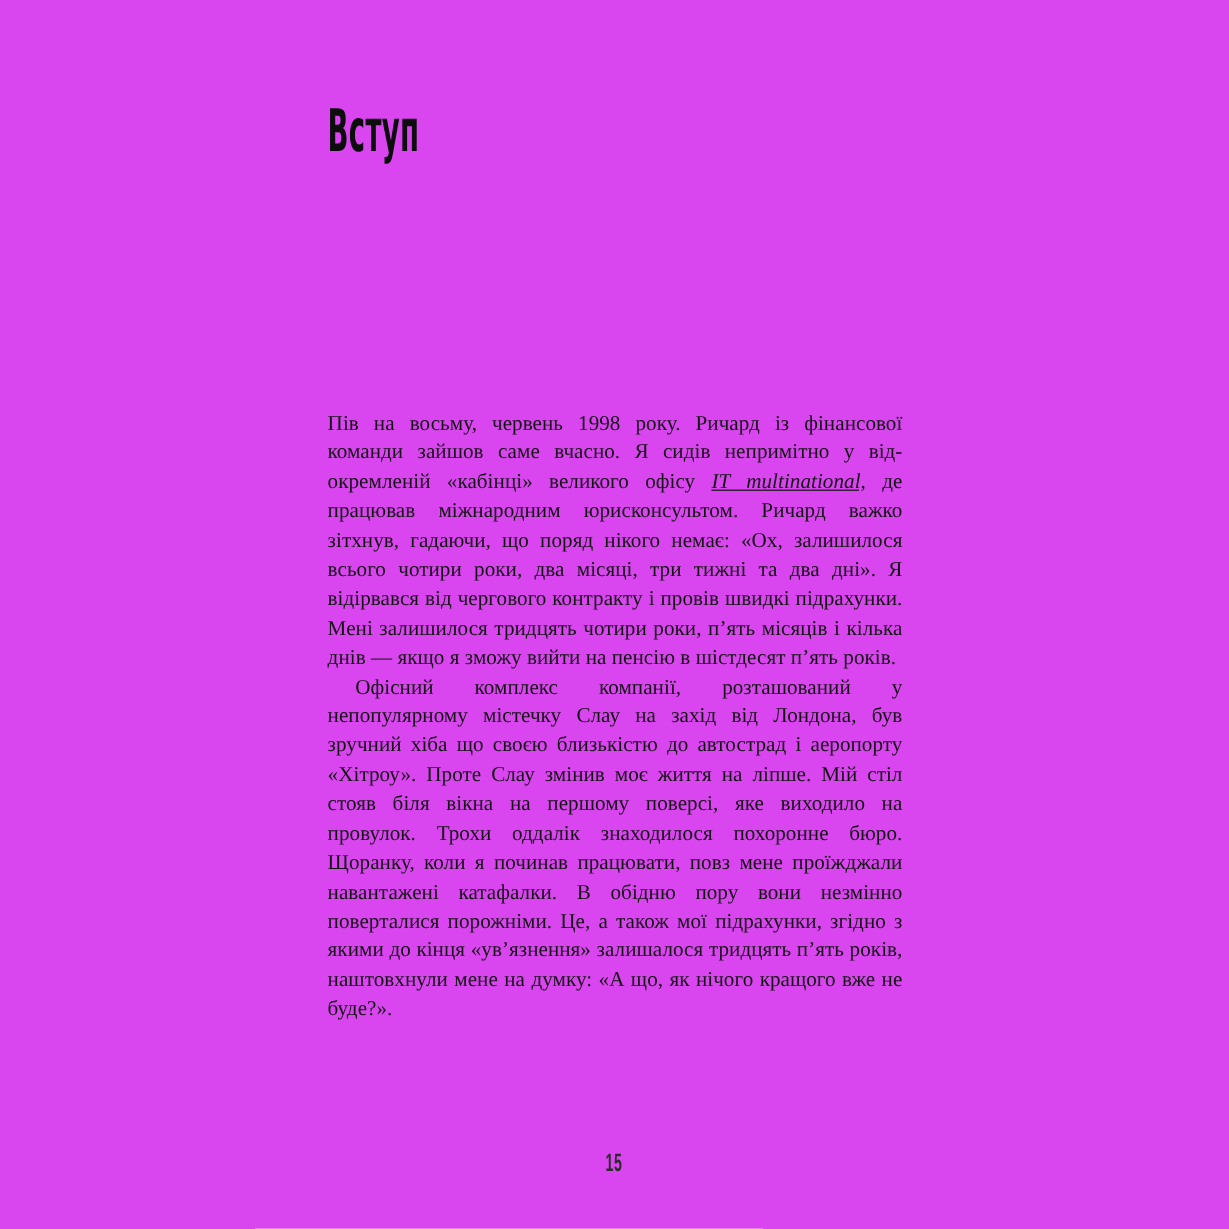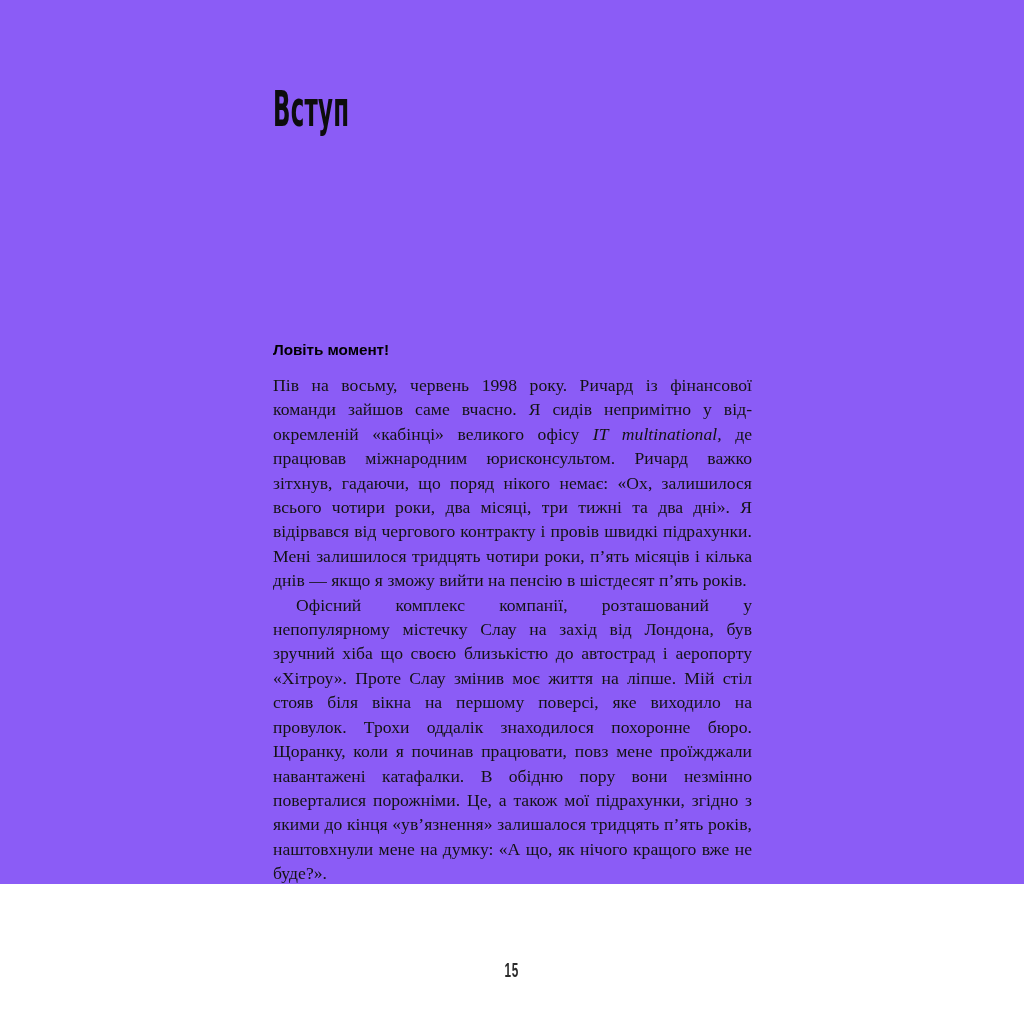--- a/index.html
+++ b/index.html
@@ -14,22 +14,22 @@
     font-family: "Liberation Serif", "DejaVu Serif", serif;
     color: #111111;
     overflow: hidden;
     position: relative;
   }
 
   .page {
     position: absolute;
     inset: 0;
     width: 1024px;
-    height: 884px;
-    background: #8b5cf6;
+    height: 1024px;
+    background: #d946ef;
   }
 
   
   .chapter-title {
     position: absolute;
     left: 273px;
     top: 84px;
     font-family: "DejaVu Sans Condensed", "Liberation Sans Narrow", "Liberation Sans", sans-serif;
     font-size: 49px;
     line-height: 52px;
@@ -73,20 +73,21 @@
     -webkit-hyphens: manual;
     letter-spacing: 0.04px;
   }
 
   .body-paragraph.indented {
     text-indent: 23px;
   }
 
   .body-paragraph em {
     font-style: italic;
+    text-decoration: underline;
   }
 
   
   .page-number {
     position: absolute;
     left: 0;
     right: 0;
     top: 958px;
     text-align: center;
     font-family: Liberation Sans, sans-serif;
@@ -103,21 +104,20 @@
   }
 </style>
 </head>
 <body>
 
 <div class="page">
 
   <h1 class="chapter-title">Вступ</h1>
 
   <div class="text-column">
-    <h2 class="section-heading">Ловіть момент!</h2>
 
     <div id="paragraph-list">
         <p class="body-paragraph"><span>Пів на восьму, червень 1998 року. Ричард із фінансової команди зайшов саме вчасно. Я сидів непримітно у від­окремленій «кабінці» великого офісу </span><em>IT multinational,</em><span> де працював міжнародним юрисконсультом. Ричард важко зітхнув, гадаючи, що поряд нікого немає: «Ох, залишилося всього чотири роки, два місяці, три ти­жні та два дні». Я відірвався від чергового контракту і провів швидкі підрахунки. Мені залишилося трид­цять чотири роки, п’ять місяців і кілька днів — якщо я зможу вийти на пенсію в шістдесят п’ять років.</span></p>
         <p class="body-paragraph indented"><span>Офісний комплекс компанії, розташований у непопулярному містечку Слау на захід від Лондона, був зручний хіба що своєю близькістю до автострад і аеропорту «Хітроу». Проте Слау змінив моє життя на ліпше. Мій стіл стояв біля вікна на першому поверсі, яке виходило на провулок. Трохи оддалік знаходилося похоронне бюро. Щоранку, коли я починав працю­вати, повз мене проїжджали навантажені катафалки. В обідню пору вони незмінно поверталися порожніми. Це, а також мої підрахунки, згідно з якими до кінця «ув’язнення» залишалося тридцять п’ять років, на­штовхнули мене на думку: «А що, як нічого кращого вже не буде?».</span></p>
       </div>
   </div>
 
   <div class="page-number">
     <span>15</span>
   </div>

